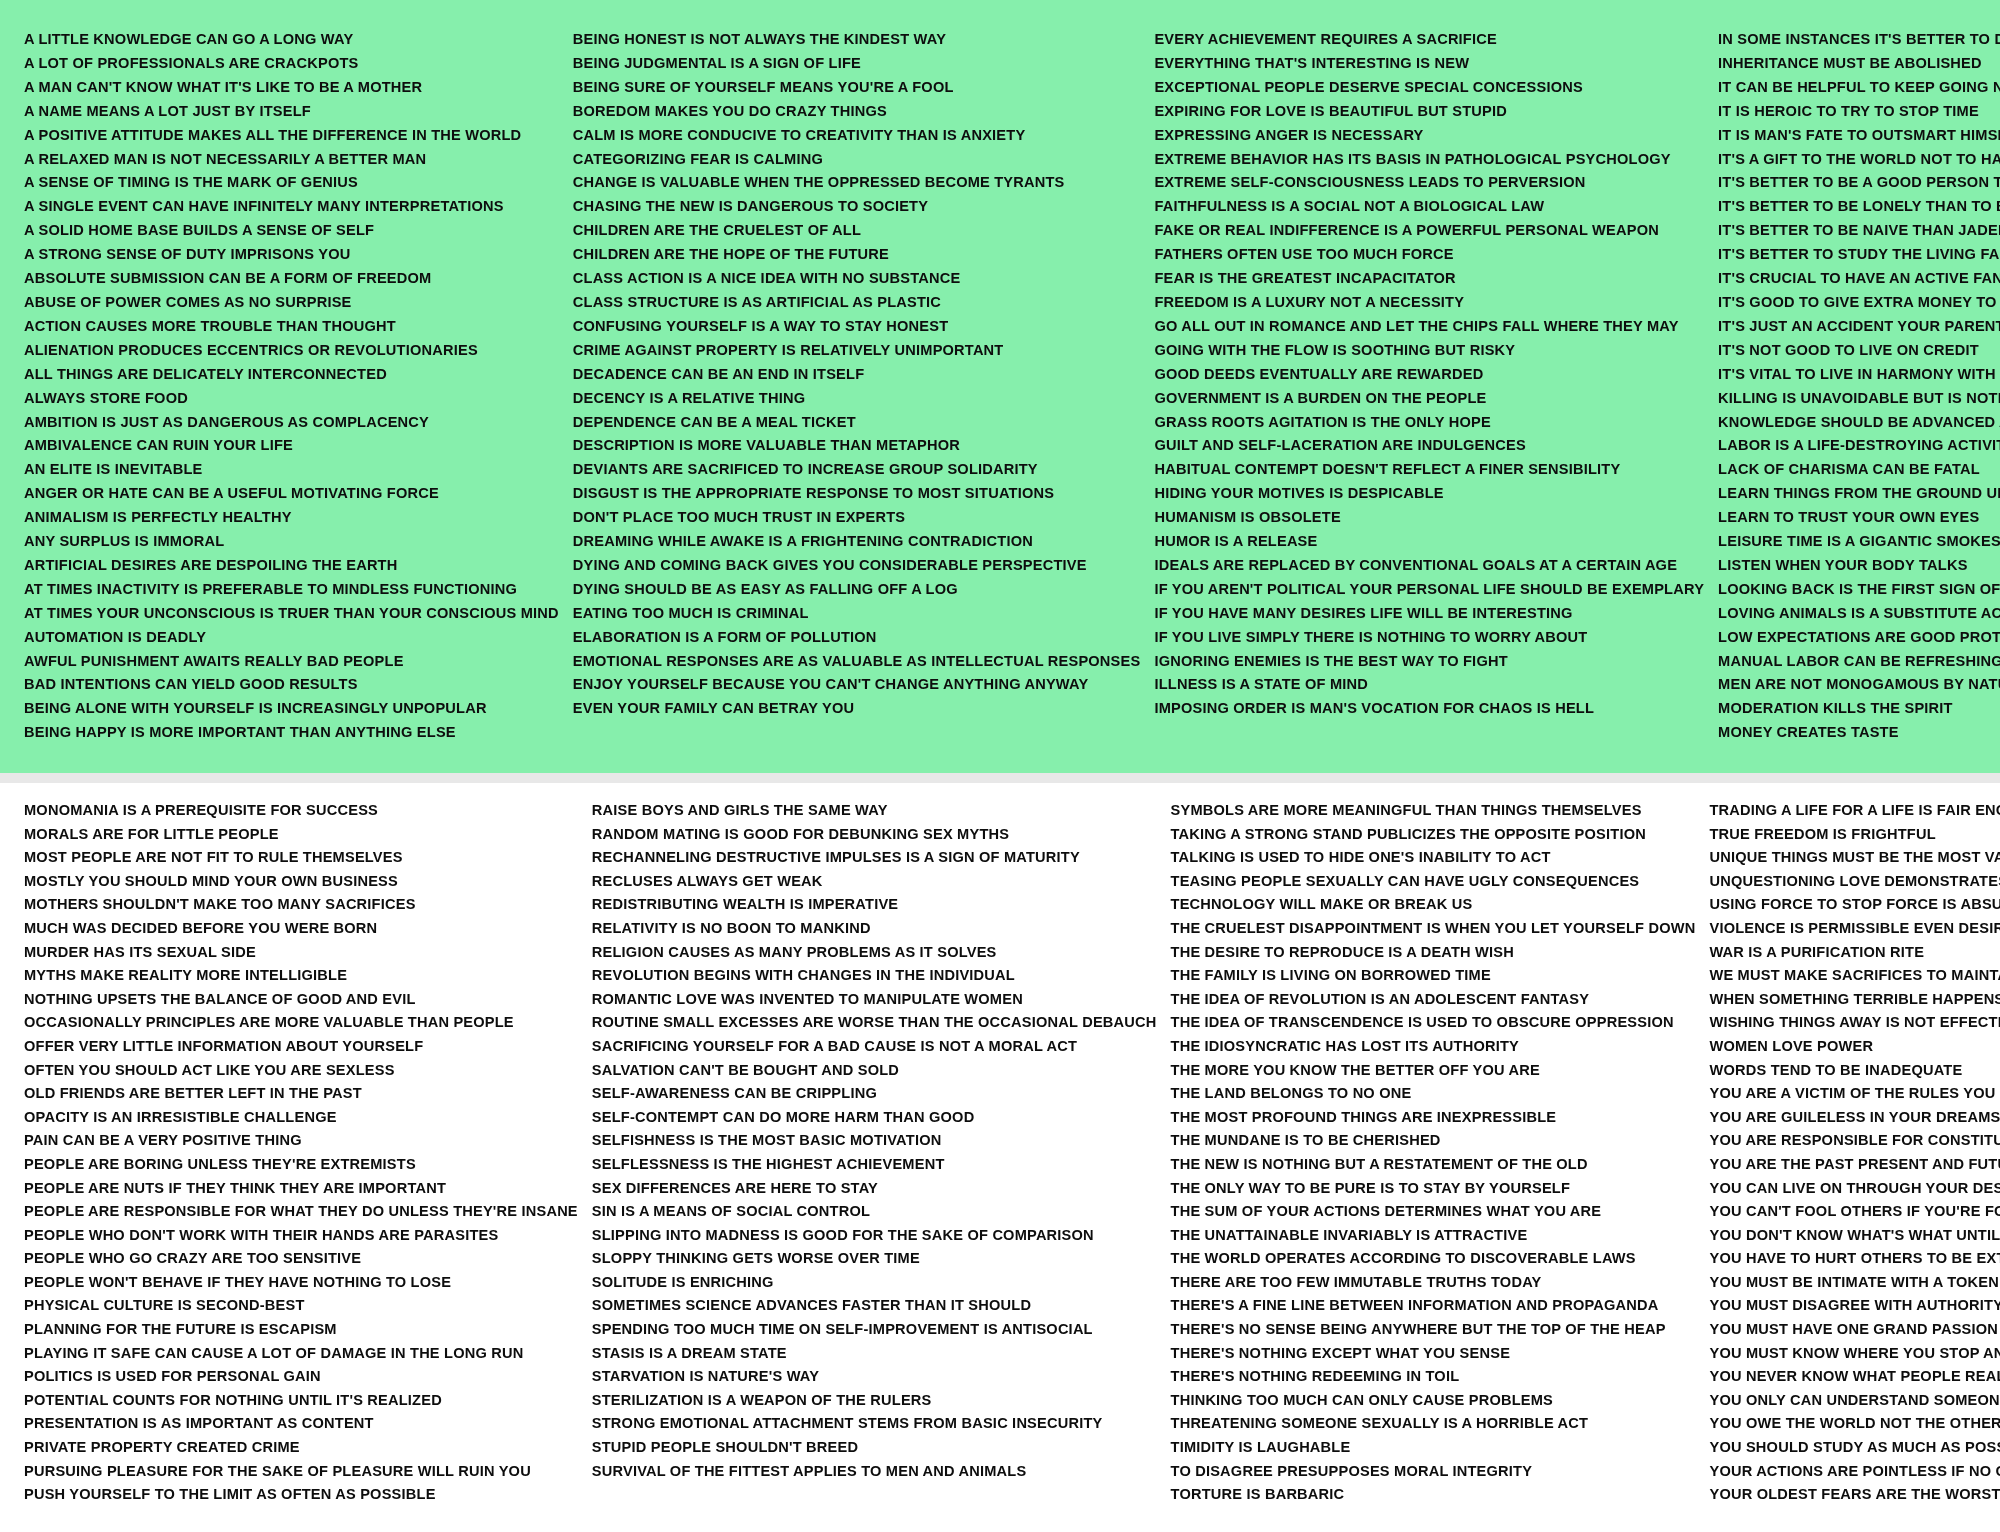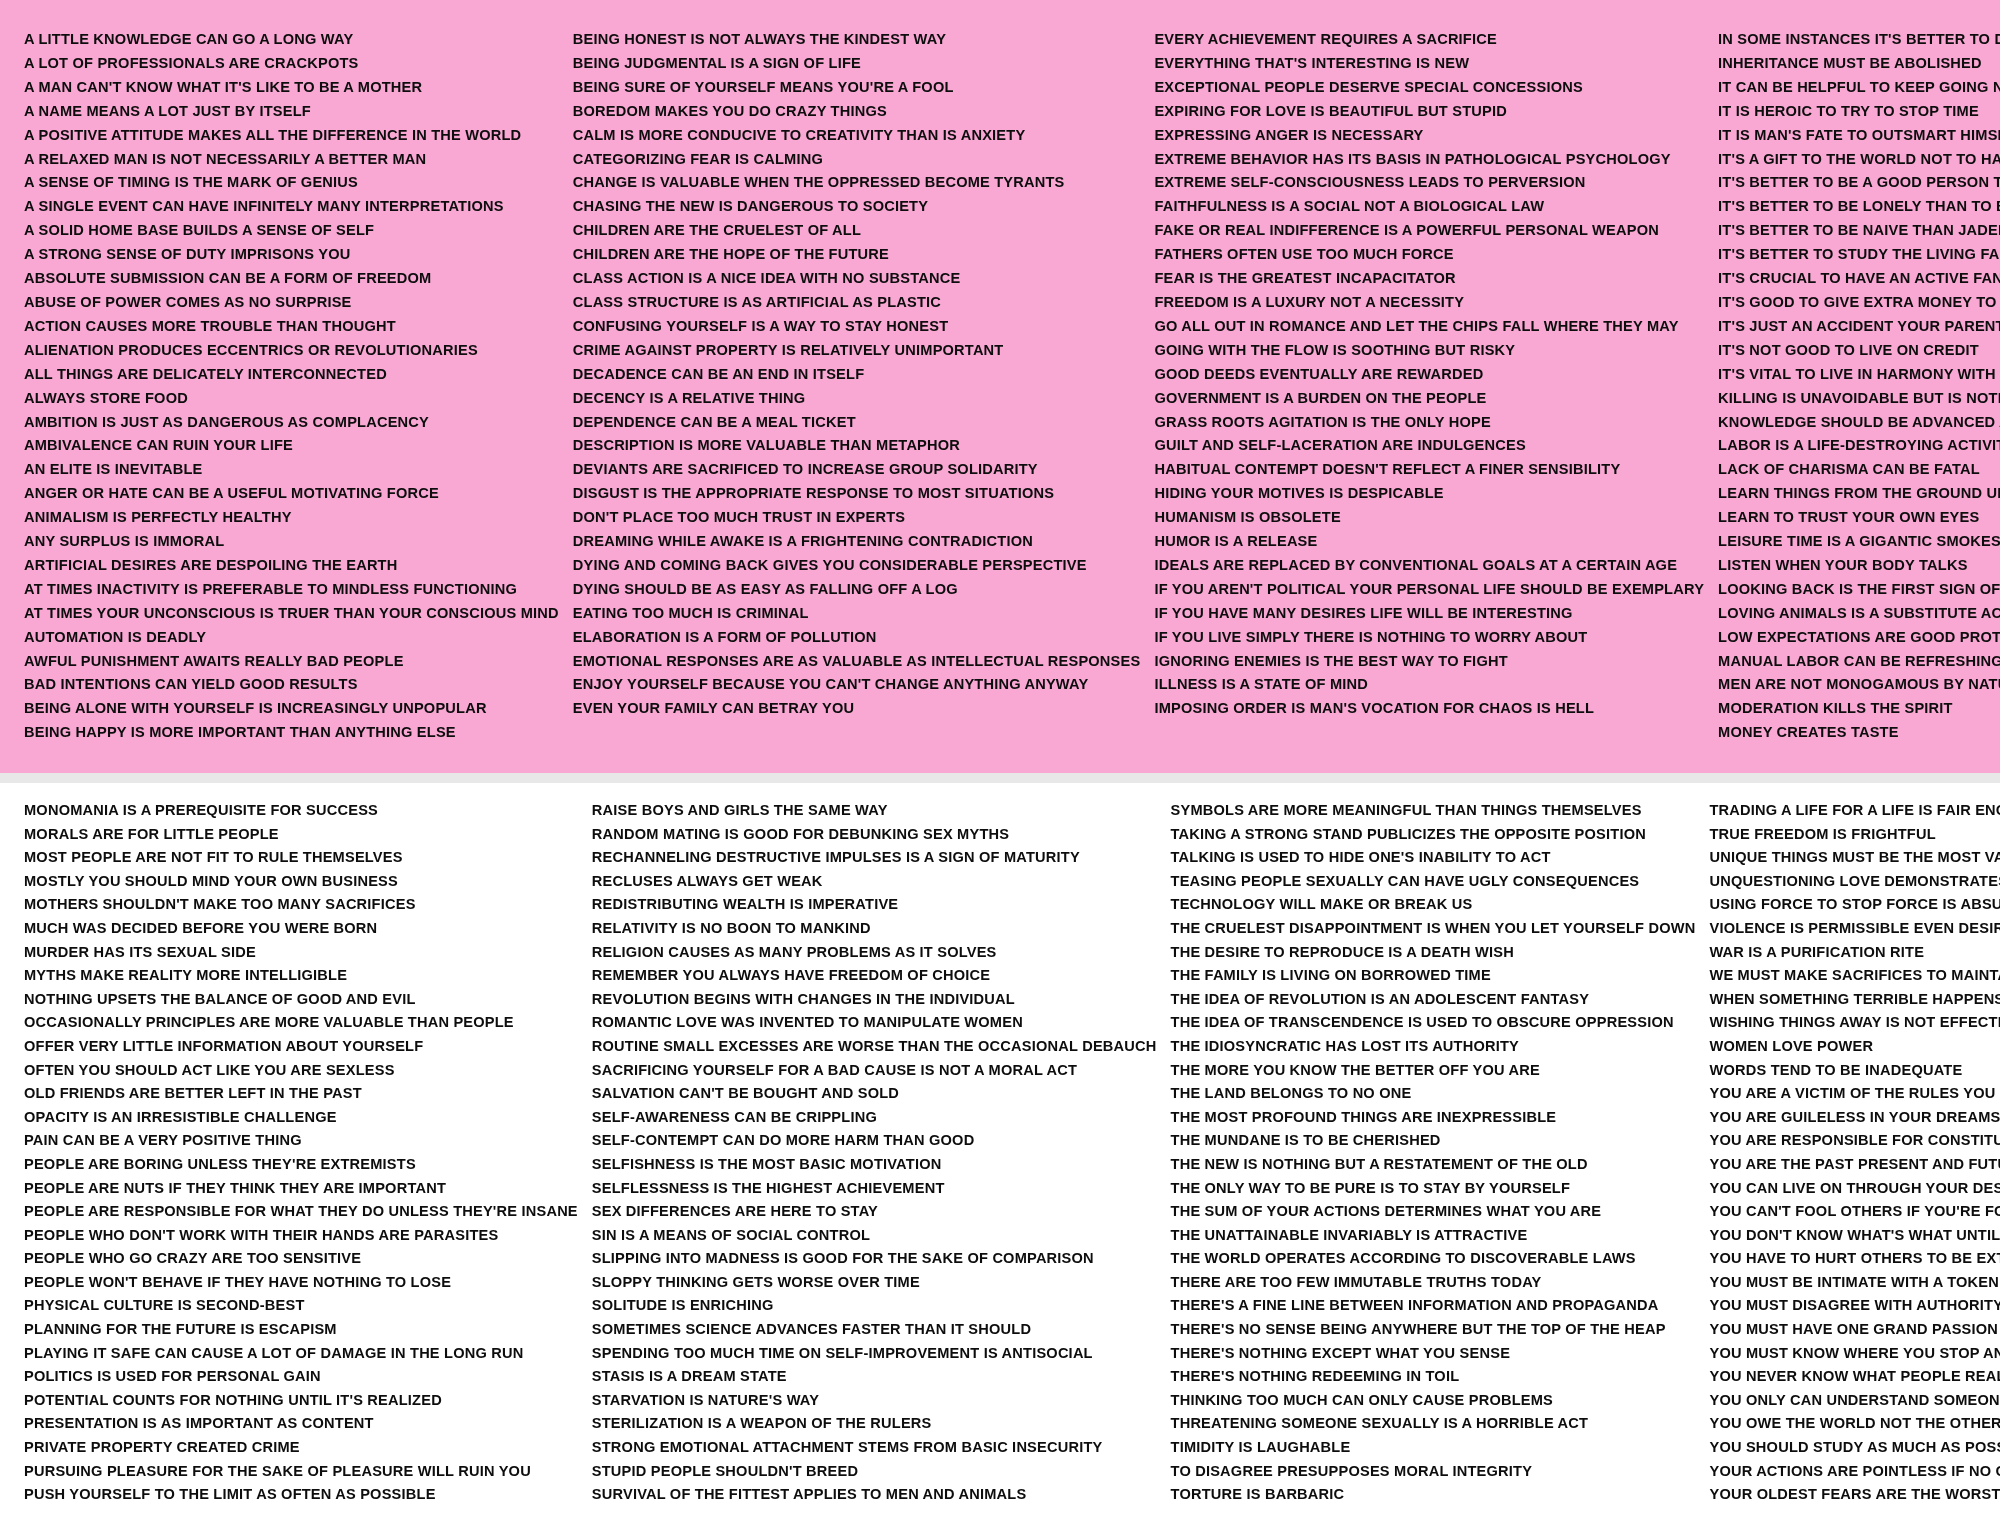--- a/index.html
+++ b/index.html
@@ -22,21 +22,21 @@
     flex-direction: column;
   }
   .panel {
     box-sizing: border-box;
     display: flex;
     flex-direction: row;
   }
   .panel-top {
     height: 773px;
     padding: 28px 24px 10px 24px;
-    background: #f9a8d4;
+    background: #86efac;
   }
   .panel-gap {
     height: 10px;
     background: #e8e8e8;
   }
   .panel-bottom {
     height: 582px;
     padding: 16px 24px 10px 24px;
     background: #ffffff;
   }
@@ -228,21 +228,20 @@
         <div class="line">PUSH YOURSELF TO THE LIMIT AS OFTEN AS POSSIBLE</div>
       </div>
     <div class="column">
         <div class="line">RAISE BOYS AND GIRLS THE SAME WAY</div>
         <div class="line">RANDOM MATING IS GOOD FOR DEBUNKING SEX MYTHS</div>
         <div class="line">RECHANNELING DESTRUCTIVE IMPULSES IS A SIGN OF MATURITY</div>
         <div class="line">RECLUSES ALWAYS GET WEAK</div>
         <div class="line">REDISTRIBUTING WEALTH IS IMPERATIVE</div>
         <div class="line">RELATIVITY IS NO BOON TO MANKIND</div>
         <div class="line">RELIGION CAUSES AS MANY PROBLEMS AS IT SOLVES</div>
-        <div class="line">REMEMBER YOU ALWAYS HAVE FREEDOM OF CHOICE</div>
         <div class="line">REVOLUTION BEGINS WITH CHANGES IN THE INDIVIDUAL</div>
         <div class="line">ROMANTIC LOVE WAS INVENTED TO MANIPULATE WOMEN</div>
         <div class="line">ROUTINE SMALL EXCESSES ARE WORSE THAN THE OCCASIONAL DEBAUCH</div>
         <div class="line">SACRIFICING YOURSELF FOR A BAD CAUSE IS NOT A MORAL ACT</div>
         <div class="line">SALVATION CAN'T BE BOUGHT AND SOLD</div>
         <div class="line">SELF-AWARENESS CAN BE CRIPPLING</div>
         <div class="line">SELF-CONTEMPT CAN DO MORE HARM THAN GOOD</div>
         <div class="line">SELFISHNESS IS THE MOST BASIC MOTIVATION</div>
         <div class="line">SELFLESSNESS IS THE HIGHEST ACHIEVEMENT</div>
         <div class="line">SEX DIFFERENCES ARE HERE TO STAY</div>

